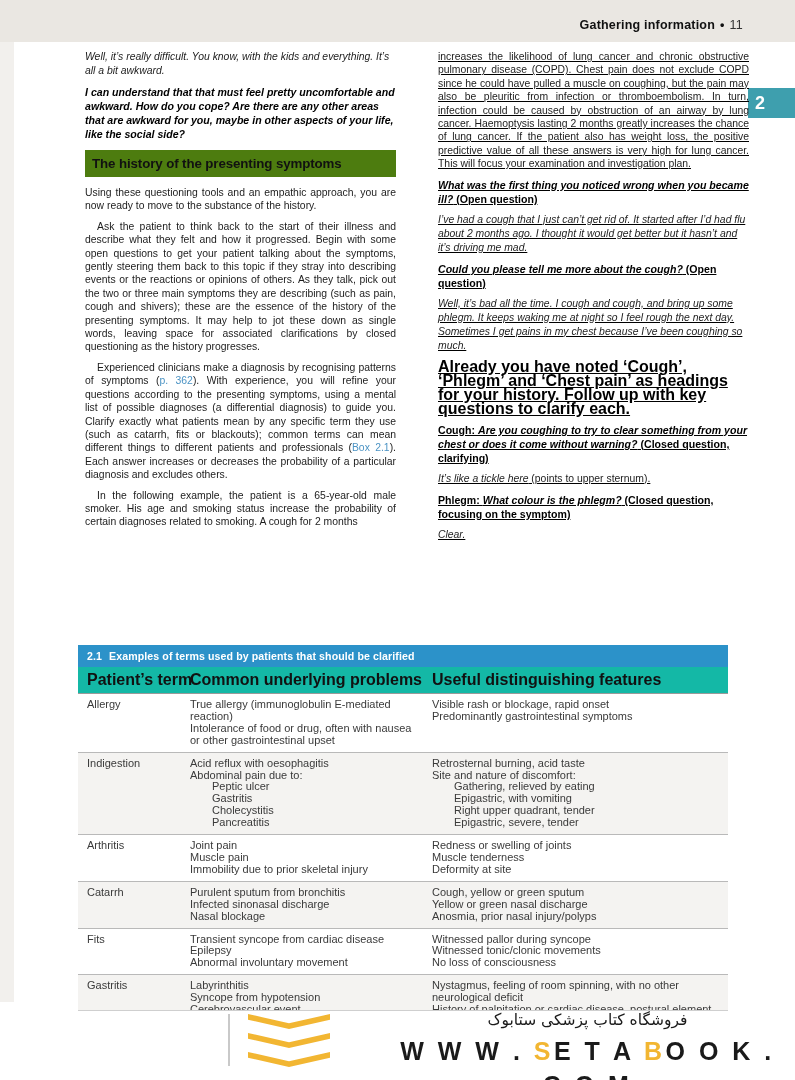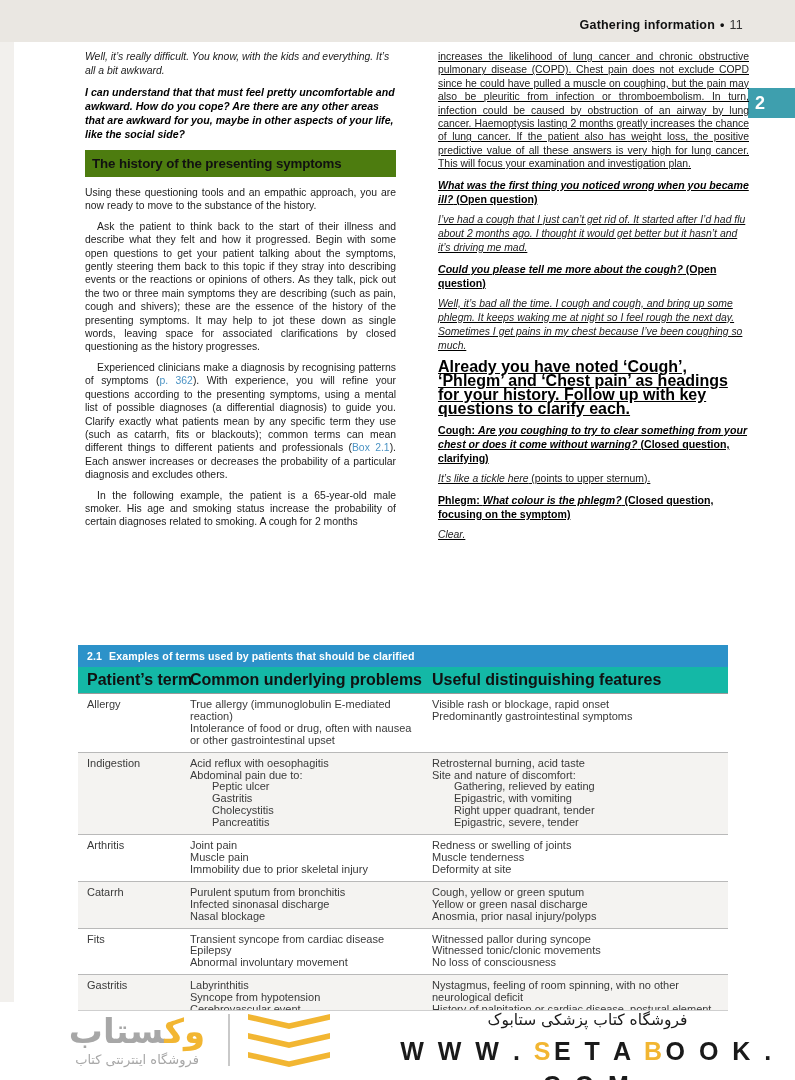--- a/index.html
+++ b/index.html
@@ -472,24 +472,20 @@
               <span class="cell-line">Nystagmus, feeling of room spinning, with no other neurological deficit</span>
               <span class="cell-line">History of palpitation or cardiac disease, postural element</span>
               <span class="cell-line">Sudden onset, with other neurological deficit</span>
             </td>
           </tr>
         </tbody>
     </table>
   </div>
 
   <div id="footer">
-    <div id="logo-mark">
-      <div id="logo-persian-word"><span class="gold">وک</span><span>ستاب</span></div>
-      <div id="logo-persian-sub">فروشگاه اینترنتی کتاب</div>
-    </div>
     <div id="logo-divider"></div>
     <div id="logo-chevrons">
       <div class="chev c1"></div>
       <div class="chev c2"></div>
       <div class="chev c3"></div>
     </div>
     <div id="footer-right">
       <div id="footer-persian">فروشگاه کتاب پزشکی ستابوک</div>
       <div id="footer-url"><span>W W W . </span><span class="gold">S</span><span>E T A </span><span class="gold">B</span><span>O O K . C O M</span></div>
     </div>

